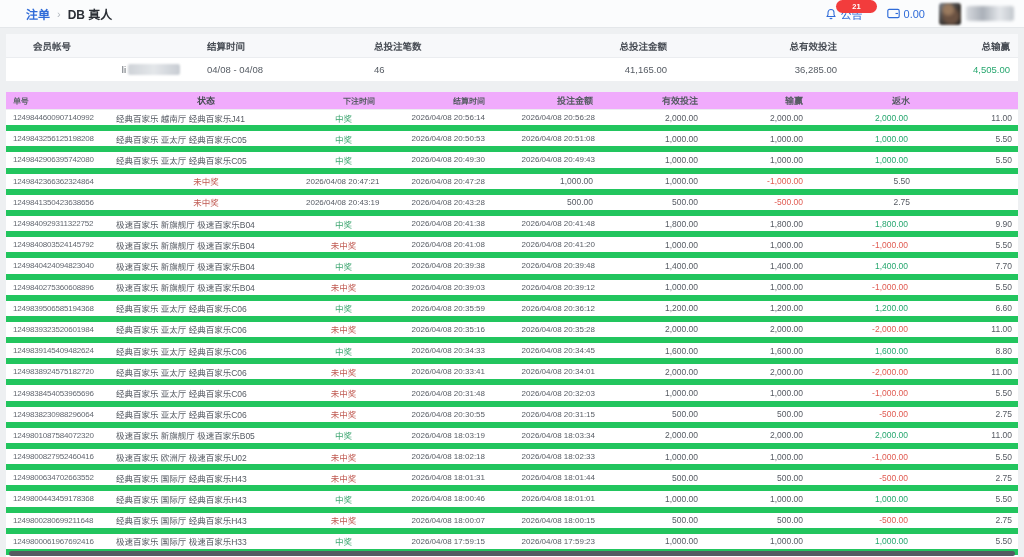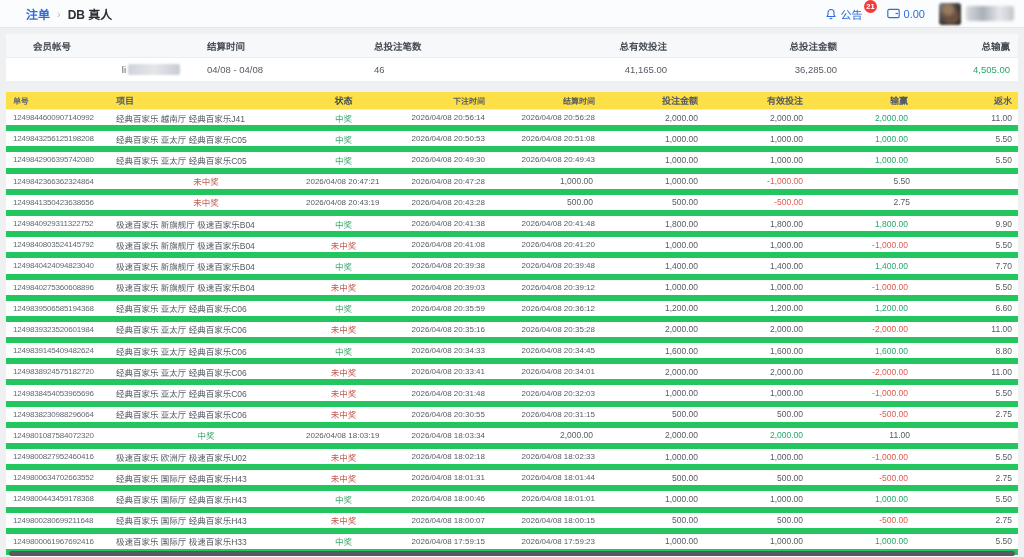--- a/index.html
+++ b/index.html
@@ -21,21 +21,21 @@
   .crumb-link { color:#2f6bd8; font-weight:700; cursor:pointer; }
   .crumb-sep  { color:#b3b8bf; font-size:11px; }
   .crumb-cur  { color:#2b2f36; font-weight:700; }
 
   .top-right { display:flex; align-items:center; gap:14px; height:100%; }
   .tr-item { display:flex; align-items:center; gap:4px; color:#2f6bd8; font-size:11px; cursor:pointer; position:relative; }
   .tr-item svg { display:block; }
   .badge {
     position:absolute; top:-6px; right:-14px; min-width:13px; height:13px;
     background:#f23c3c; color:#fff; font-size:7.5px; line-height:13px;
-    border-radius:8px; text-align:right; padding:0 2px; font-weight:700;
+    border-radius:8px; text-align:right; padding:0 16px; font-weight:700;
   }
   .announce { margin-right:10px; }
   .user-chip { display:flex; align-items:center; gap:5px; cursor:pointer; }
   .avatar {
     width:22px; height:22px; border-radius:3px; overflow:hidden;
     background:
       radial-gradient(circle at 42% 30%, #9a7a5e 0 18%, transparent 40%),
       radial-gradient(circle at 55% 60%, #6b5242 0 35%, transparent 60%),
       linear-gradient(135deg,#7d838c 0%, #3c3733 55%, #23211f 100%);
     filter:blur(0.8px);
@@ -67,21 +67,21 @@
   .green { color:#27a76f !important; }
   .red   { color:#e05b52 !important; }
 
   
   .table-card { margin-top:11px; height:465px; overflow:hidden; }
   .t-grid {
     display:grid;
     grid-template-columns:100px 200px 75px 110px 110px 105px 105px 105px 1fr;
     align-items:center;
   }
-  .t-head { background:#fde047; border-bottom:1px solid #ebedf0; height:18px; }
+  .t-head { background:#f0abfc; border-bottom:1px solid #ebedf0; height:18px; }
   .t-head .tc { color:#474c54; font-weight:700; font-size:9px; }
   .t-row { height:21.19px; border-bottom:6px solid #22c55e; background:#fff; }
   .tc { white-space:nowrap; overflow:hidden; font-size:8.5px; }
   .tc.c1 { padding-left:7px;  color:#636870; font-size:8px; letter-spacing:-0.2px; }
   .tc.c2 { padding-left:10px; color:#565b63; }
   .tc.c3 { text-align:center; }
   .tc.c4, .tc.c5 { text-align:right; padding-right:6px; color:#565b63; font-size:8px; }
   .tc.c6, .tc.c7, .tc.c8 { text-align:right; padding-right:8px; color:#565b63; }
   .tc.c9 { text-align:right; padding-right:6px; color:#565b63; }
   .status-win  { color:#3da570; }
@@ -127,41 +127,40 @@
       <div class="name-redacted"></div>
     </div>
   </div>
 </div>
 
 <div class="card summary-card">
   <div class="sum-grid sum-head">
     <div class="sum-cell">会员帐号</div>
     <div class="sum-cell">结算时间</div>
     <div class="sum-cell">总投注笔数</div>
+    <div class="sum-cell r">总投注金额</div>
     <div class="sum-cell r">总有效投注</div>
-    <div class="sum-cell r">总投注金额</div>
     <div class="sum-cell r">总输赢</div>
   </div>
   <div class="sum-grid sum-body">
     <div class="sum-cell acct">
       <span>li</span>
       <span class="acct-redacted"></span>
     </div>
     <div class="sum-cell">04/08 - 04/08</div>
     <div class="sum-cell">46</div>
     <div class="sum-cell r">41,165.00</div>
     <div class="sum-cell r">36,285.00</div>
     <div class="sum-cell r green">4,505.00</div>
   </div>
 </div>
 
 <div class="card table-card">
   <div class="t-grid t-head">
     <div class="tc c1">单号</div>
-    <div class="tc c2">项目</div>
     <div class="tc c3">状态</div>
     <div class="tc c4">下注时间</div>
     <div class="tc c5">结算时间</div>
     <div class="tc c6">投注金额</div>
     <div class="tc c7">有效投注</div>
     <div class="tc c8">输赢</div>
     <div class="tc c9">返水</div>
   </div>
   <div id="rows-container">
   <div class="t-grid t-row">
@@ -337,20 +336,21 @@
     <div class="tc c4">2026/04/08 20:30:55</div>
     <div class="tc c5">2026/04/08 20:31:15</div>
     <div class="tc c6">500.00</div>
     <div class="tc c7">500.00</div>
     <div class="tc c8 red">-500.00</div>
     <div class="tc c9">2.75</div>
   </div>
 
   <div class="t-grid t-row">
     <div class="tc c1">1249801087584072320</div>
+    <div class="tc c2">极速百家乐 新旗舰厅 极速百家乐B05</div>
     <div class="tc c3 status-win">中奖</div>
     <div class="tc c4">2026/04/08 18:03:19</div>
     <div class="tc c5">2026/04/08 18:03:34</div>
     <div class="tc c6">2,000.00</div>
     <div class="tc c7">2,000.00</div>
     <div class="tc c8 green">2,000.00</div>
     <div class="tc c9">11.00</div>
   </div>
 
   <div class="t-grid t-row">

